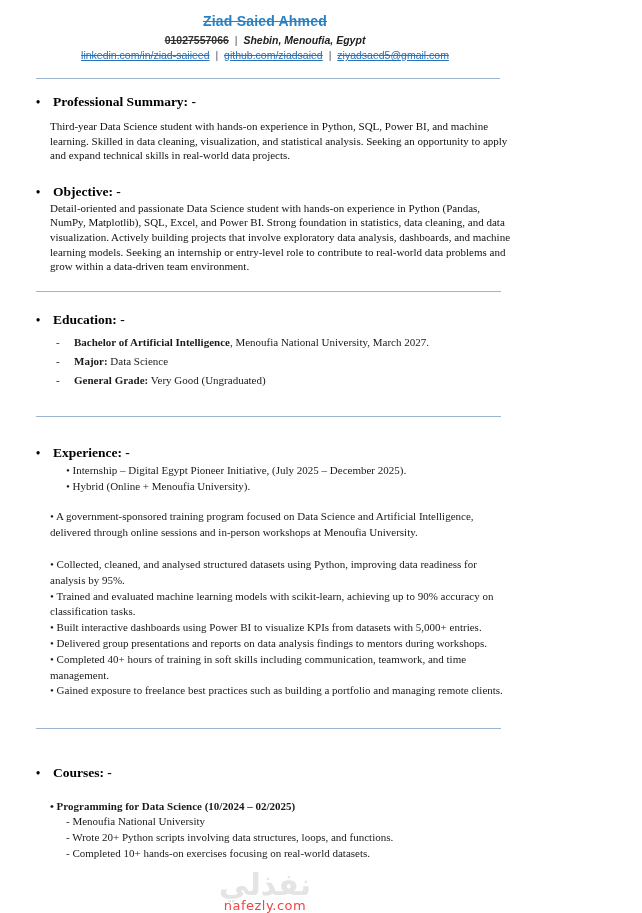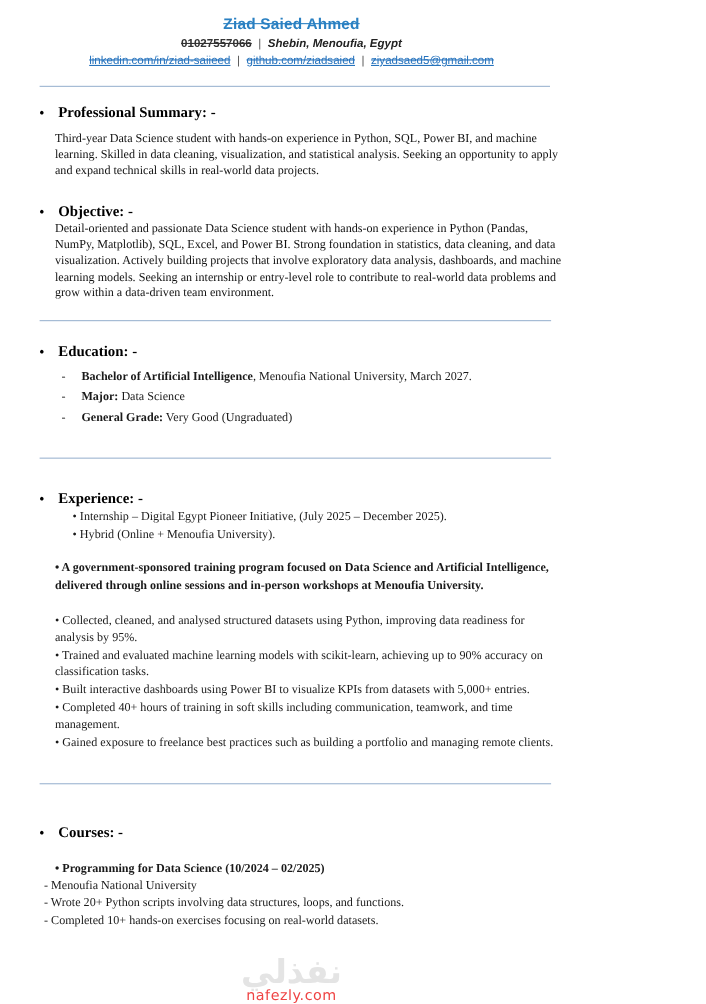--- a/index.html
+++ b/index.html
@@ -56,25 +56,25 @@
     text-align: left;
   }
   .para.tight { margin-top: 1px; }
 
   .edu-list { margin-top: 5px; margin-left: 20px; font-size: 11px; }
   .edu-item { display: flex; line-height: 19px; }
   .edu-item .dash { width: 18px; }
   .edu-item .lead { font-weight: bold; }
 
   .exp-lines { margin-left: 30px; margin-top: 2px; font-size: 11px; line-height: 15.8px; }
-  .exp-para  { margin-left: 14px; margin-top: 15px; font-size: 11px; line-height: 15.8px; font-weight: bold; }
+  .exp-para  { margin-left: 14px; margin-top: 15px; font-size: 11px; line-height: 15.8px; }
   .exp-bullets { margin-left: 14px; margin-top: 16px; font-size: 11px; line-height: 15.8px; }
 
   .course-title { margin-left: 14px; margin-top: 17px; font-size: 11px; font-weight: bold; line-height: 16px; }
-  .course-details { margin-left: 4px; font-size: 11px; line-height: 15.8px; }
+  .course-details { margin-left: 30px; font-size: 11px; line-height: 15.8px; }
 
   
   .watermark {
     position: absolute; left: 0; right: 0; bottom: 0;
     text-align: center; pointer-events: none;
     font-family: "DejaVu Sans", sans-serif;
   }
   .watermark .ar { font-size: 30px; font-weight: bold; color: #e4e4e4; line-height: 30px; }
   .watermark .domain { font-size: 13px; color: #ef4444; margin-top: -2px; letter-spacing: .5px; }
 </style>
@@ -144,20 +144,21 @@
     </div>
     <div class="exp-lines">
       <div>• Internship – Digital Egypt Pioneer Initiative, (July 2025 – December 2025).</div>
       <div>• Hybrid (Online + Menoufia University).</div>
     </div>
     <div class="exp-para">• A government-sponsored training program focused on Data Science and Artificial Intelligence, delivered through online sessions and in-person workshops at Menoufia University.</div>
     <div class="exp-bullets">
       <div>• Collected, cleaned, and analysed structured datasets using Python, improving data readiness for analysis by 95%.</div>
       <div>• Trained and evaluated machine learning models with scikit-learn, achieving up to 90% accuracy on classification tasks.</div>
       <div>• Built interactive dashboards using Power BI to visualize KPIs from datasets with 5,000+ entries.</div>
+      <div>• Delivered group presentations and reports on data analysis findings to mentors during workshops.</div>
       <div>• Completed 40+ hours of training in soft skills including communication, teamwork, and time management.</div>
       <div>• Gained exposure to freelance best practices such as building a portfolio and managing remote clients.</div>
     </div>
 
     <hr class="divider d4" style="margin-left:0; margin-right:14px;">
 
     <div class="section-heading h-courses">
       <span class="bullet">•</span>
       <span>Courses: -</span>
     </div>

